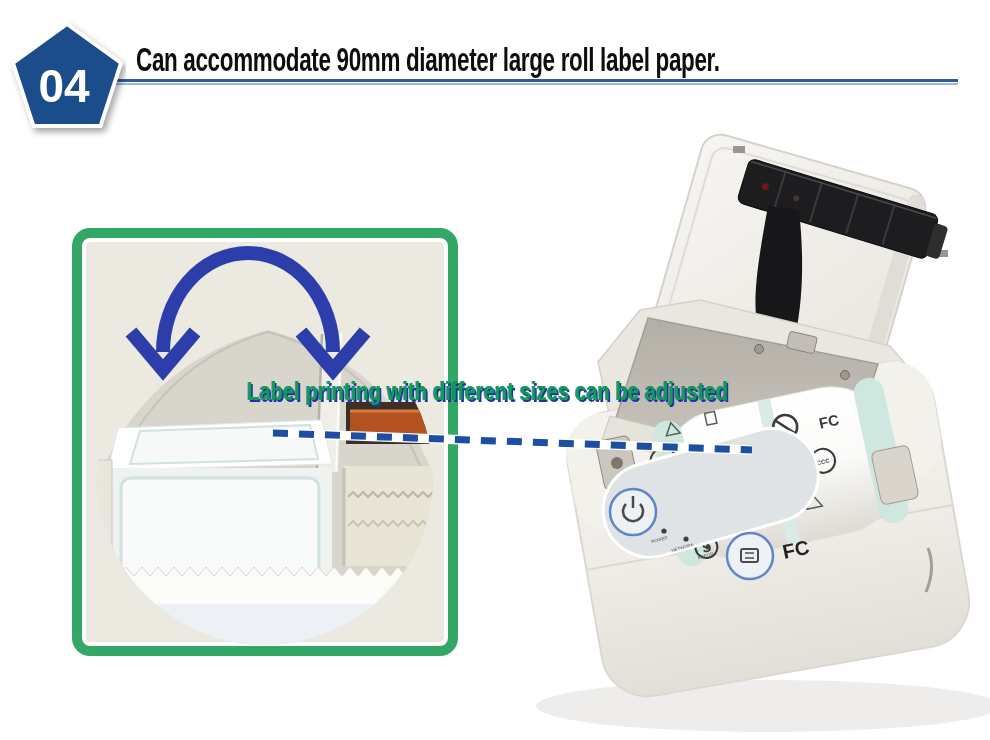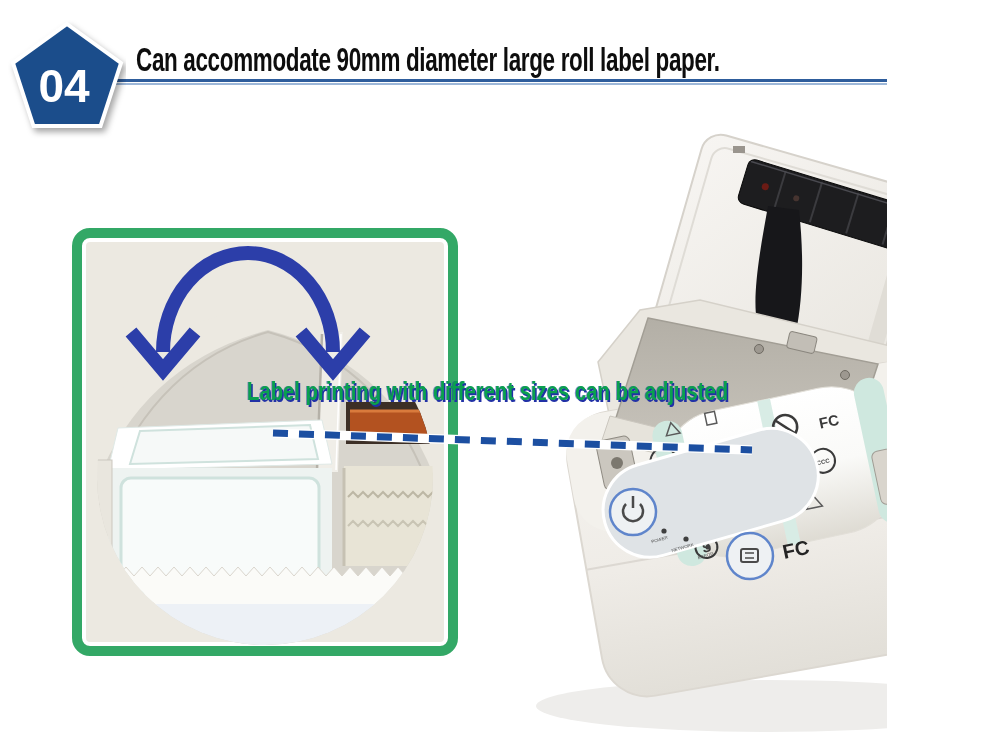--- a/index.html
+++ b/index.html
@@ -1,16 +1,16 @@
 <!DOCTYPE html>
 <html><head>
 <meta charset="utf-8">
 <style>
   html,body{margin:0;padding:0;background:#ffffff;}
-  #canvas{position:relative;width:887px;height:740px;background:#ffffff;overflow:hidden;
+  #canvas{position:relative;width:990px;height:740px;background:#ffffff;overflow:hidden;
           font-family:"Liberation Sans",sans-serif;}
   
   #title{position:absolute;left:136px;top:40px;font-size:34px;font-weight:bold;color:#0d0d0d;
          white-space:nowrap;transform:scaleX(0.66);transform-origin:left top;letter-spacing:-0.5px;z-index:6;}
   #rule-dark{position:absolute;left:112px;top:79px;width:846px;height:3px;background:#2e5d9c;z-index:5;}
   #rule-light{position:absolute;left:112px;top:83px;width:846px;height:2px;background:#9db7d8;z-index:5;}
   #badge{position:absolute;left:8px;top:20px;width:118px;height:120px;z-index:7;}
   
   #inset-box{position:absolute;left:72px;top:228px;width:366px;height:408px;background:#ece9e1;
              border:10px solid #33a866;border-radius:18px;box-shadow:inset 0 0 0 4px #ffffff;z-index:1;}

